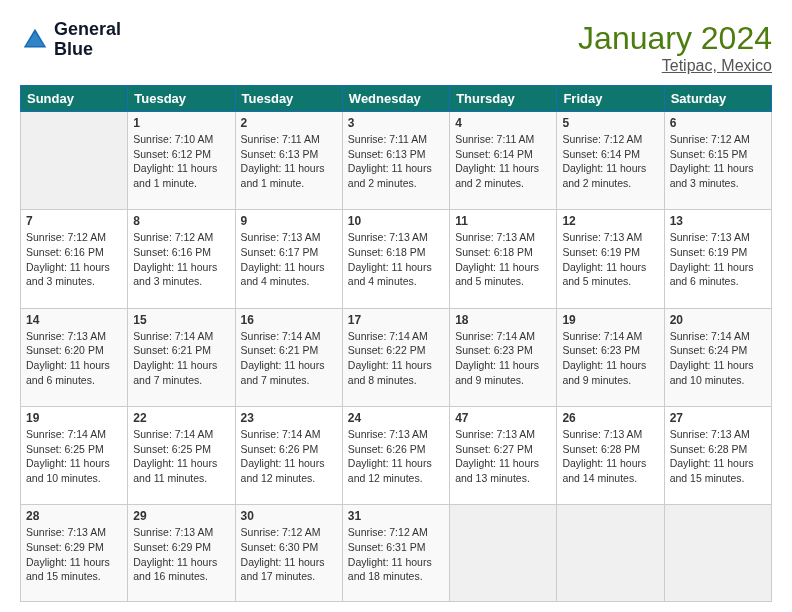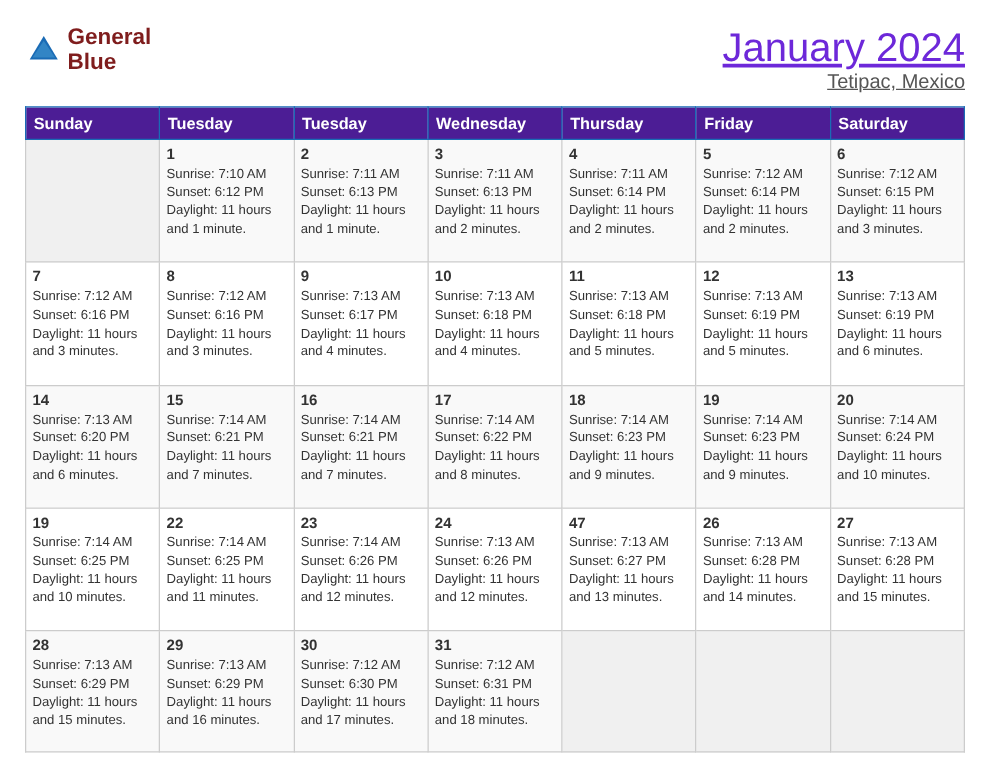--- a/index.html
+++ b/index.html
@@ -27,49 +27,48 @@
       display: flex;
       align-items: center;
     }
     .logo-text {
       font-size: 18px;
       font-weight: bold;
       color: #333;
       line-height: 1.1;
     }
     .logo-text span {
-      color: #7f1d1d;
+      color: #0f172a;
     }
     .logo-icon {
       width: 30px;
       height: 30px;
       margin-right: 4px;
     }
     .title-area {
       text-align: right;
     }
     .month-year {
       font-size: 32px;
-      color: #6d28d9;
+      color: #4d7c0f;
       font-weight: normal;
-      text-decoration: underline;
     }
     .location {
       font-size: 16px;
       color: #555;
       text-decoration: underline;
     }
     .calendar {
       width: 100%;
       border-collapse: collapse;
       flex: 1;
       font-size: 11px;
     }
     .calendar th {
-      background: #4c1d95;
+      background: #0f766e;
       color: #fff;
       padding: 5px 6px;
       text-align: left;
       font-size: 13px;
       font-weight: bold;
       border: 1px solid #1a6bb5;
     }
     .calendar td {
       border: 1px solid #ccc;
       vertical-align: top;

